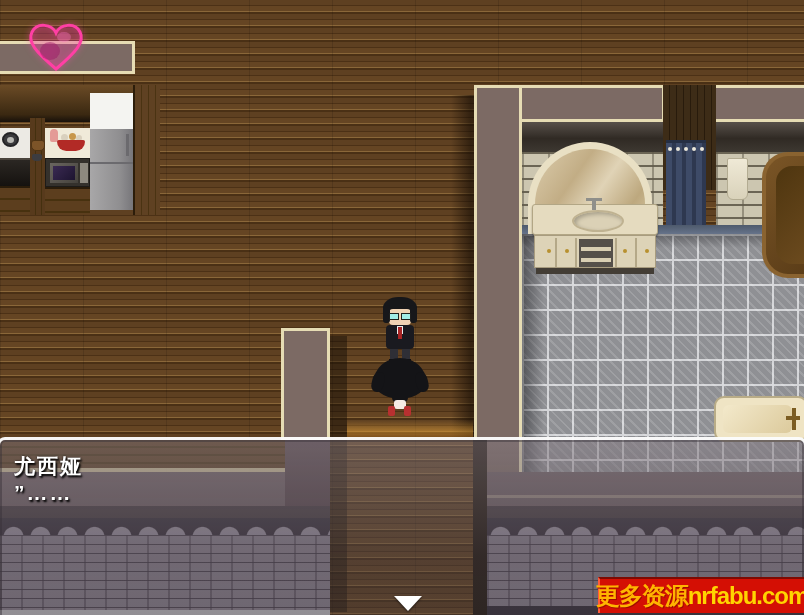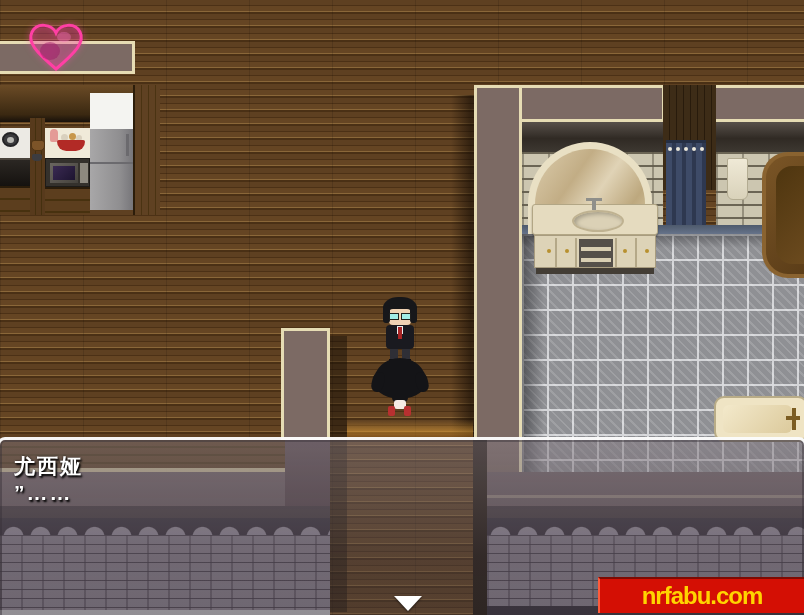--- a/index.html
+++ b/index.html
@@ -298,16 +298,17 @@
     <div class="px g-shoe" style="left:32px;top:48px;width:7px;height:10px;border-radius:2px;"></div>
   </div>
 
   <div class="abs dialog">
     <div class="dialog-name">尤西娅</div>
     <div class="dialog-line">”……</div>
   </div>
   <div class="abs arrow-down" style="left:394px;top:596px;"></div>
 
   <div class="abs watermark">
+    <span class="wm-cn">更多资源</span>
       <span class="wm-dom">nrfabu.com</span>
   </div>
 
 </div>
 
 </body></html>

